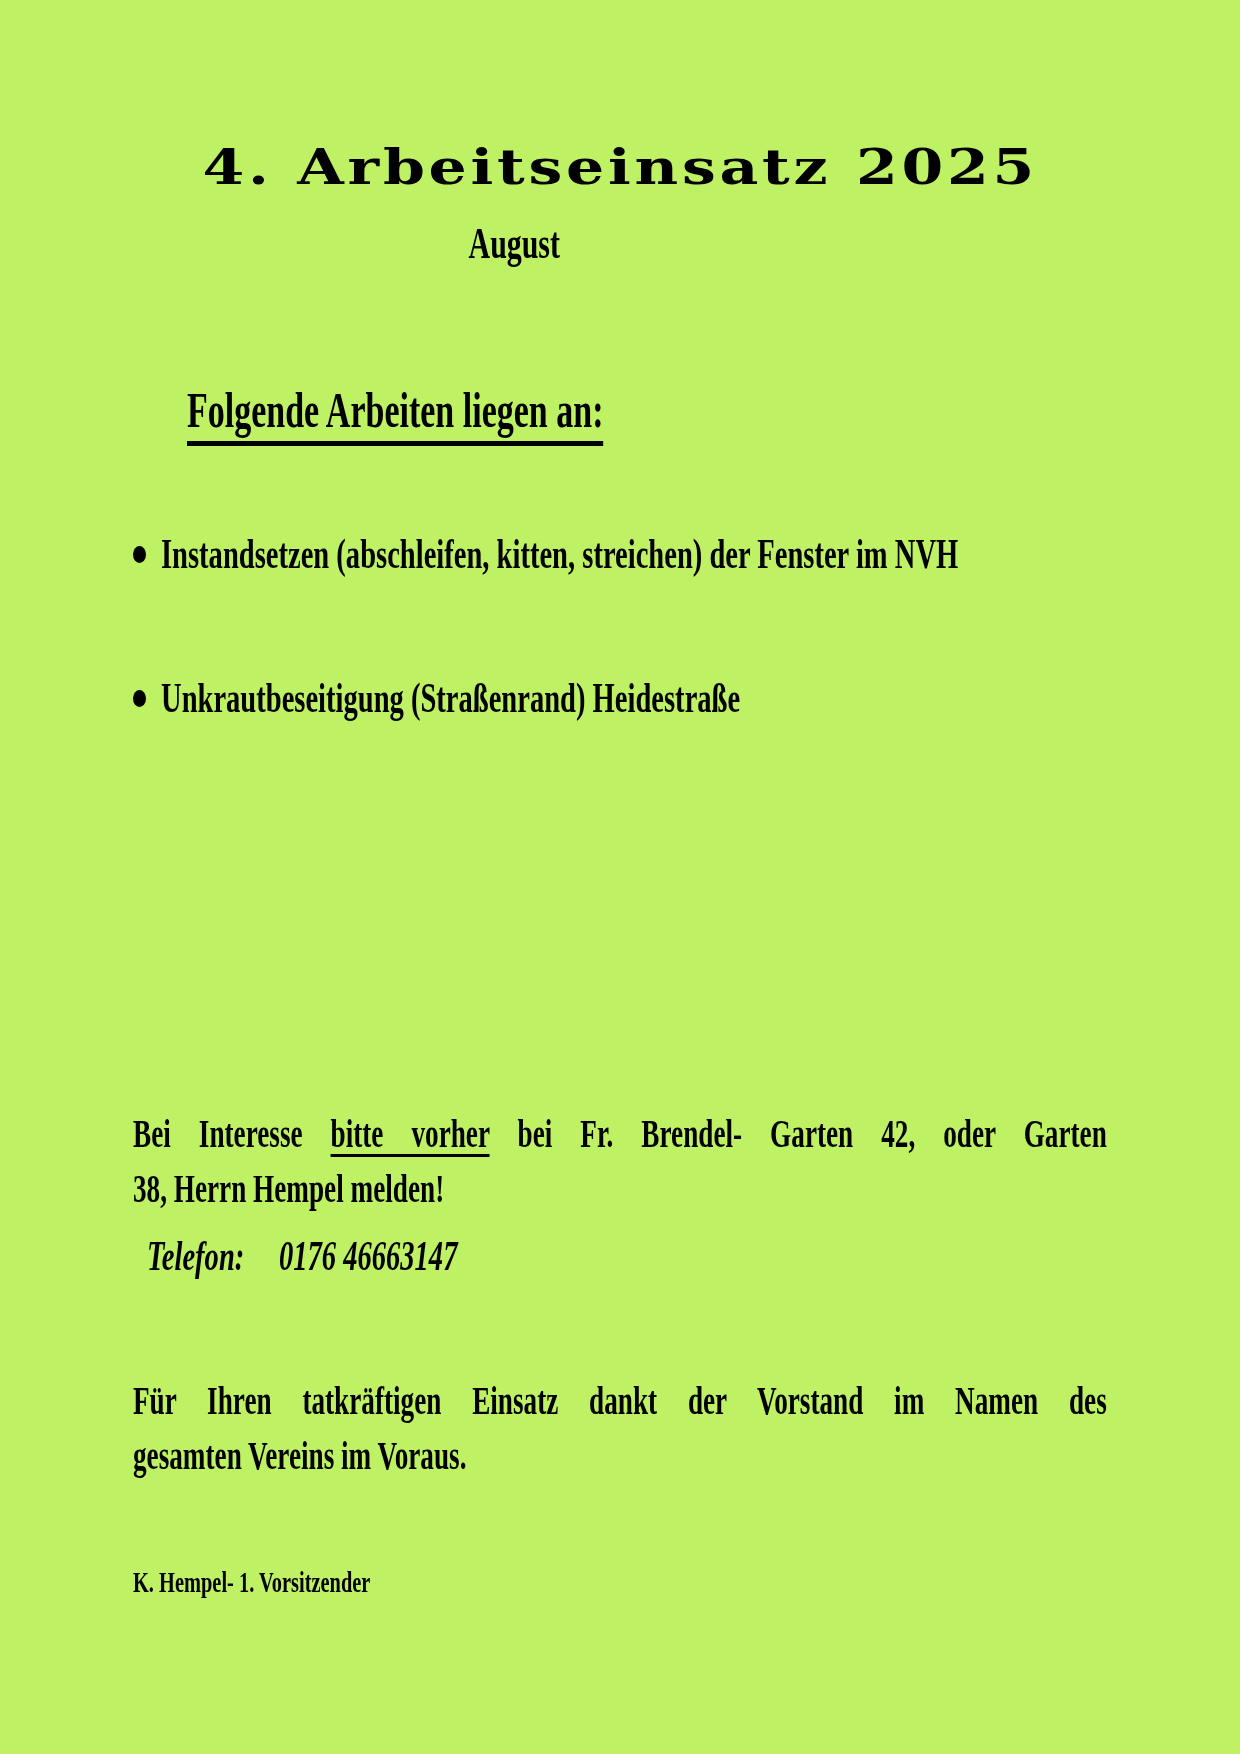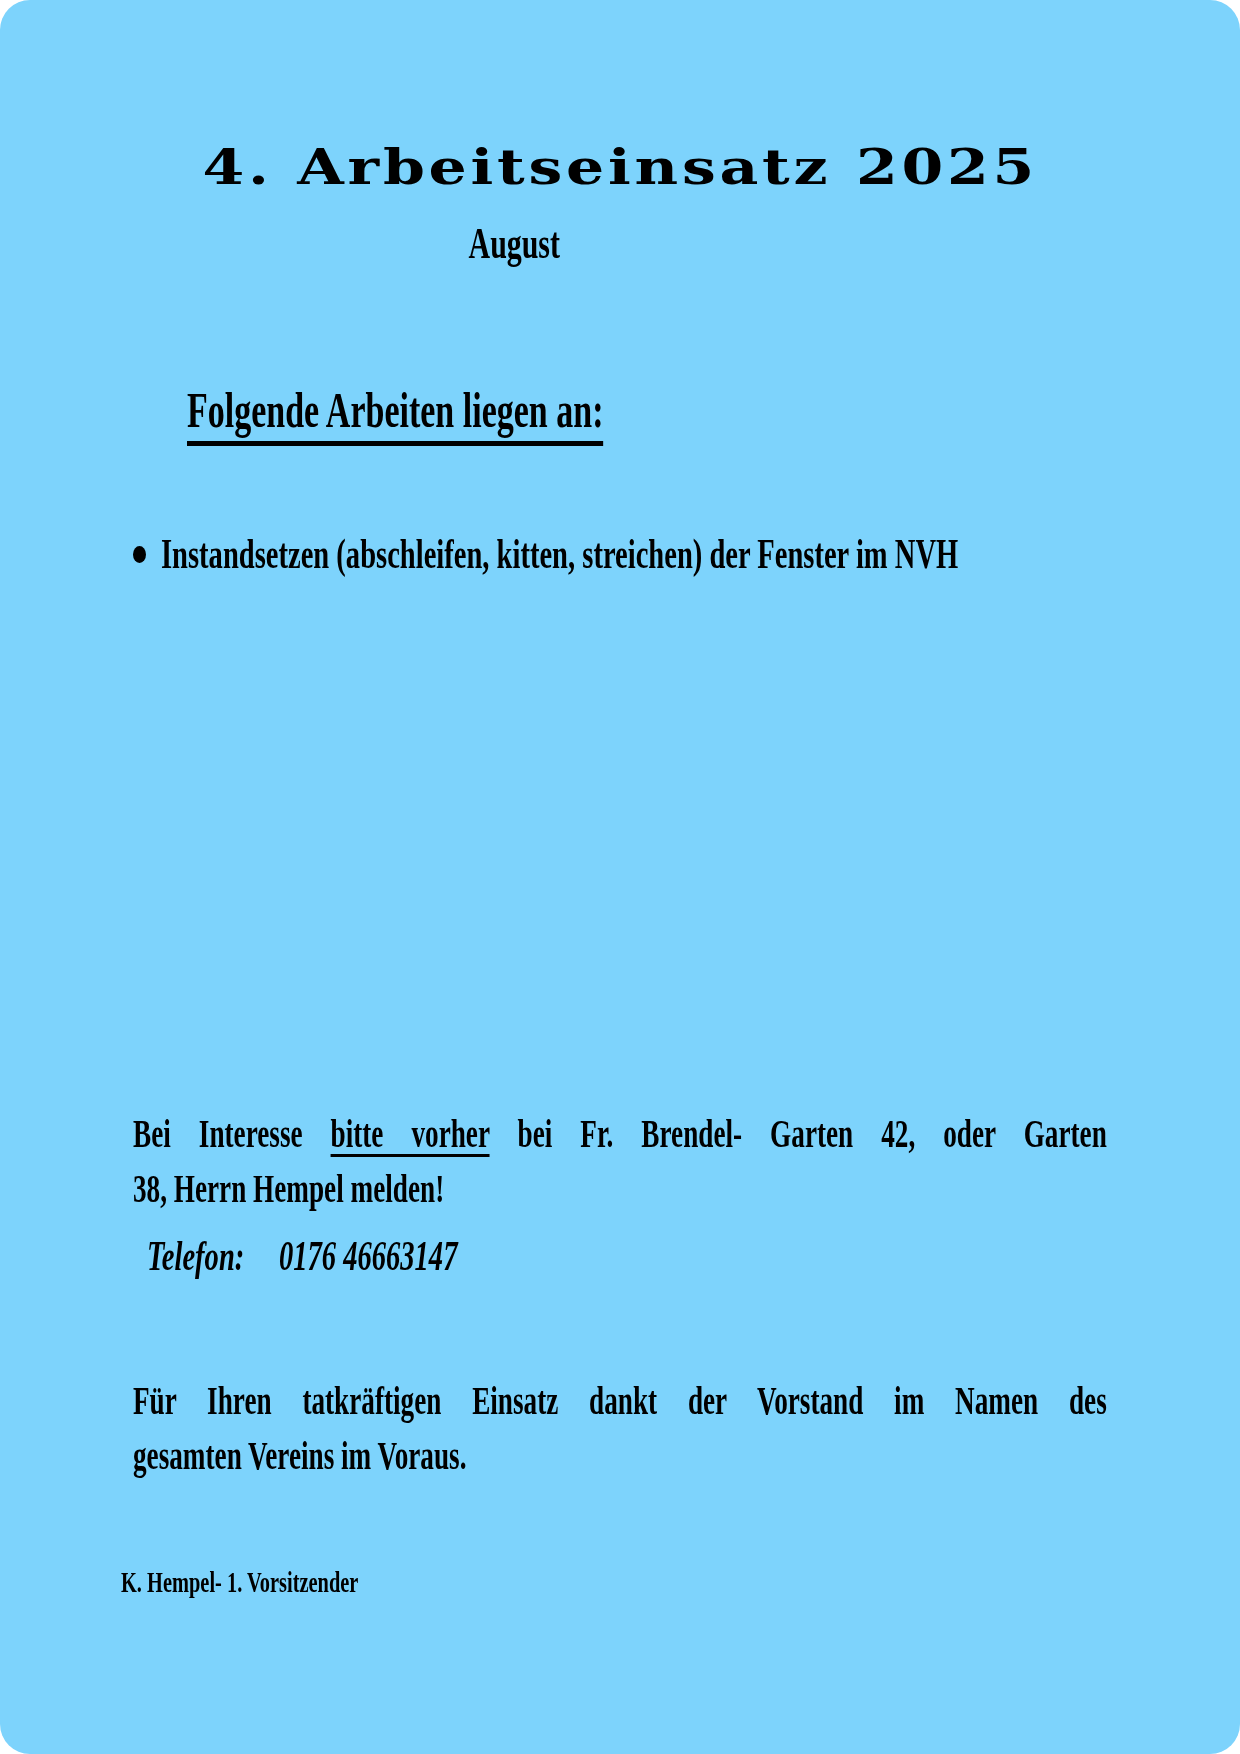--- a/index.html
+++ b/index.html
@@ -1,26 +1,25 @@
 <!DOCTYPE html>
 <html><head>
 <meta charset="utf-8">
 <style>
   html, body { margin: 0; padding: 0; background: #ffffff; }
 
   .page {
     position: relative;
     width: 1240px;
     height: 1754px;
-    background: #7dd3fc;
+    background: #bef264;
     color: #000000;
     font-family: "Liberation Serif", serif;
     font-weight: bold;
     overflow: hidden;
-    border-radius: 30px;
   }
 
   
   .cond {
     display: inline-block;
     transform: scaleX(0.68);
     transform-origin: 0 50%;
     white-space: nowrap;
     line-height: 1;
   }
@@ -93,21 +92,21 @@
   .ul {
     text-decoration: underline;
     text-decoration-thickness: 3px;
     text-underline-offset: 7px;
   }
 
   .phone-line { position: absolute; left: 147px; font-style: italic; }
   .phone-text { font-size: 42px; }
   .plabel { display: inline-block; width: 194px; }
 
-  .signature { position: absolute; left: 121px; top: 1567px; }
+  .signature { position: absolute; left: 133px; top: 1567px; }
   .sig-text { font-size: 30px; }
 </style>
 </head>
 <body>
 
 <div class="page">
 
   <div class="title-row">
     <span class="title-text">4. Arbeitseinsatz 2025</span>
   </div>
@@ -118,20 +117,24 @@
 
   <div class="heading">
     <span class="cond heading-text">Folgende Arbeiten liegen an:</span>
   </div>
 
   <div class="task" style="top:533px">
     <span class="dot"></span>
     <span class="cond task-text">Instandsetzen (abschleifen, kitten, streichen) der Fenster im NVH</span>
   </div>
 
+  <div class="task" style="top:677px">
+    <span class="dot"></span>
+    <span class="cond task-text">Unkrautbeseitigung (Straßenrand) Heidestraße</span>
+  </div>
 
 
 
   <div class="para" style="top:1106px">
     <div class="jline"><span>Bei Interesse </span><span class="ul">bitte vorher</span><span> bei Fr. Brendel- Garten 42, oder Garten</span></div>
     <div>38, Herrn Hempel melden!</div>
   </div>
 
   <div class="phone-line" style="top:1235px">
     <span class="cond phone-text"><span class="plabel">Telefon:</span><span>0176 46663147</span></span>

